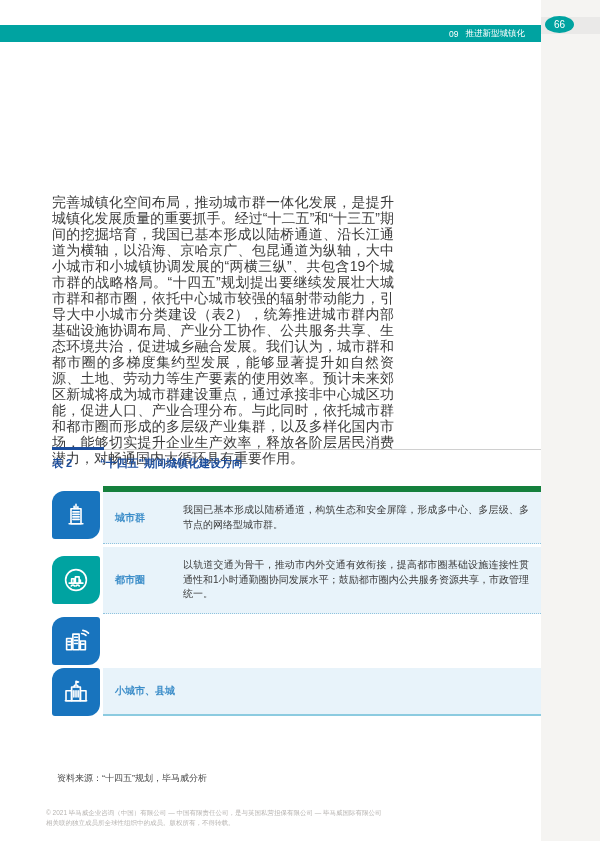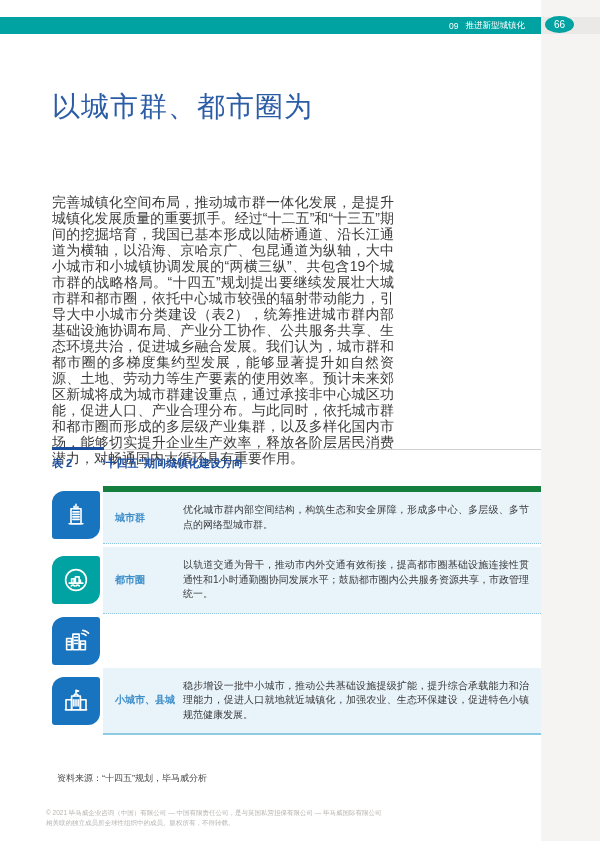--- a/index.html
+++ b/index.html
@@ -5,21 +5,21 @@
   * { margin:0; padding:0; box-sizing:border-box; }
   html,body { background:#ffffff; }
   .page {
     position:relative; width:600px; height:841px; overflow:hidden;
     background:#ffffff; font-family:"Liberation Sans", sans-serif;
   }
   .right-band { position:absolute; left:541px; top:0; width:59px; height:841px; background:#f5f4f2; }
 
   
   .header-bar {
-    position:absolute; top:17px; left:0; width:541px; height:17px;
+    position:absolute; top:25px; left:0; width:541px; height:17px;
     background:#00A3A1; color:#ffffff; font-size:8.5px;
     display:flex; justify-content:flex-end; align-items:center; padding-right:16px;
   }
   .header-bar .sec-no { margin-right:7px; }
   .header-strip { position:absolute; top:17px; left:541px; width:59px; height:17px; background:#eae9e8; }
   .page-circle {
     position:absolute; top:16px; left:545px; width:29px; height:17px; border-radius:50%;
     background:#00A3A1; color:#ffffff; font-size:10px;
     display:flex; align-items:center; justify-content:center;
   }
@@ -81,21 +81,21 @@
   <div class="right-band"></div>
 
   <div class="header-bar">
     <span class="sec-no">09</span>
     <span>推进新型城镇化</span>
   </div>
   <div class="header-strip"></div>
   <div class="page-circle">66</div>
 
   <h1 class="title">
-    <span>以城市群、都市圈为</span><br>
+    <br>
   </h1>
 
   <p class="body-text">完善城镇化空间布局，推动城市群一体化发展，是提升城镇化发展质量的重要抓手。经过“十二五”和“十三五”期间的挖掘培育，我国已基本形成以陆桥通道、沿长江通道为横轴，以沿海、京哈京广、包昆通道为纵轴，大中小城市和小城镇协调发展的“两横三纵”、共包含19个城市群的战略格局。“十四五”规划提出要继续发展壮大城市群和都市圈，依托中心城市较强的辐射带动能力，引导大中小城市分类建设（表2），统筹推进城市群内部基础设施协调布局、产业分工协作、公共服务共享、生态环境共治，促进城乡融合发展。我们认为，城市群和都市圈的多梯度集约型发展，能够显著提升如自然资源、土地、劳动力等生产要素的使用效率。预计未来郊区新城将成为城市群建设重点，通过承接非中心城区功能，促进人口、产业合理分布。与此同时，依托城市群和都市圈而形成的多层级产业集群，以及多样化国内市场，能够切实提升企业生产效率，释放各阶层居民消费潜力，对畅通国内大循环具有重要作用。</p>
 
   <div class="blue-tick"></div>
   <div class="gray-rule"></div>
   <span class="tbl-label">表 2</span>
   <span class="tbl-title">“十四五”期间城镇化建设方向</span>
 
   <div class="tbl">
@@ -104,21 +104,21 @@
       <div class="t-icon icon-blue">
         <svg class="gl" width="30" height="30" viewBox="0 0 24 24">
           <rect x="8" y="7" width="8" height="12"></rect>
           <path d="M9.5 9.5h5M9.5 11.5h5M9.5 13.5h5M9.5 15.5h5"></path>
           <path d="M10.5 7V5M12 7V3.5M13.5 7V5.5"></path>
           <path d="M6.5 19h11"></path>
         </svg>
       </div>
       <div class="t-content">
         <div class="t-label">城市群</div>
-        <div class="t-desc">优化城市群内部空间结构，构筑生态和安全屏障，形成多中心、多层级、多节点的网络型城市群。</div>
+        <div class="t-desc">我国已基本形成以陆桥通道，构筑生态和安全屏障，形成多中心、多层级、多节点的网络型城市群。</div>
       </div>
     </div>
 
     <div class="t-row">
       <div class="t-icon icon-teal">
         <svg class="gl" width="30" height="30" viewBox="0 0 24 24">
           <circle cx="12" cy="12" r="8.3"></circle>
           <path d="M6.5 14.5h11"></path>
           <path d="M8.5 14.5V11h2v3.5M11.5 14.5V9.5h3v5M15.5 14.5V12"></path>
           <path d="M8.2 16.8c.7-1.1 1.9-1.1 2.6 0M12 16.8c.7-1.1 1.9-1.1 2.6 0"></path>
@@ -151,21 +151,20 @@
           <path d="M10.4 8c0-2.2 3.2-2.2 3.2 0"></path>
           <path d="M12 5.8V3.4l2 .6-2 .6"></path>
           <rect x="4" y="11" width="4.5" height="8"></rect>
           <rect x="15.5" y="11" width="4.5" height="8"></rect>
           <path d="M10.3 11v5M12 11v5M13.7 11v5"></path>
           <path d="M3.5 19h17"></path>
         </svg>
       </div>
       <div class="t-content">
         <div class="t-label">小城市、县城</div>
-        <div class="t-desc">稳步增设一批中小城市，推动公共基础设施提级扩能，提升综合承载能力和治理能力，促进人口就地就近城镇化，加强农业、生态环保建设，促进特色小镇规范健康发展。</div>
       </div>
     </div>
 
   </div>
 
   <div class="source">资料来源：“十四五”规划，毕马威分析</div>
   <div class="copyright">
     <div>© 2021 毕马威企业咨询（中国）有限公司 — 中国有限责任公司，是与英国私营担保有限公司 — 毕马威国际有限公司</div>
     <div>相关联的独立成员所全球性组织中的成员。版权所有，不得转载。</div>
   </div>

